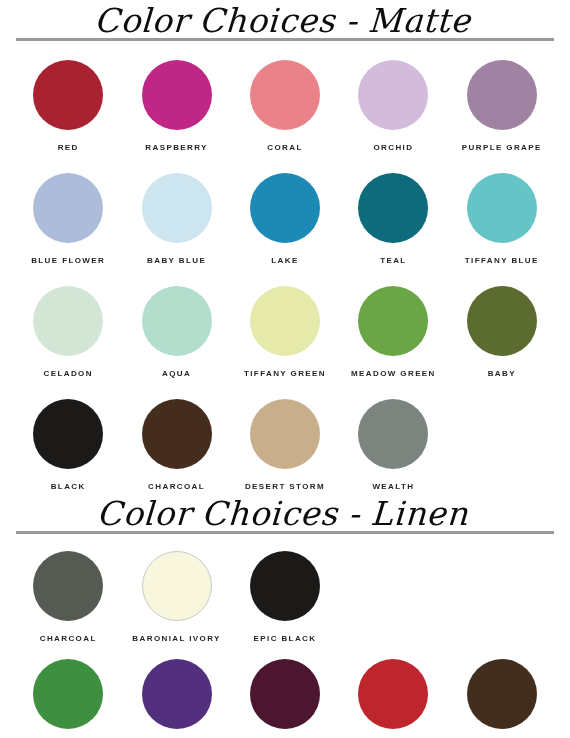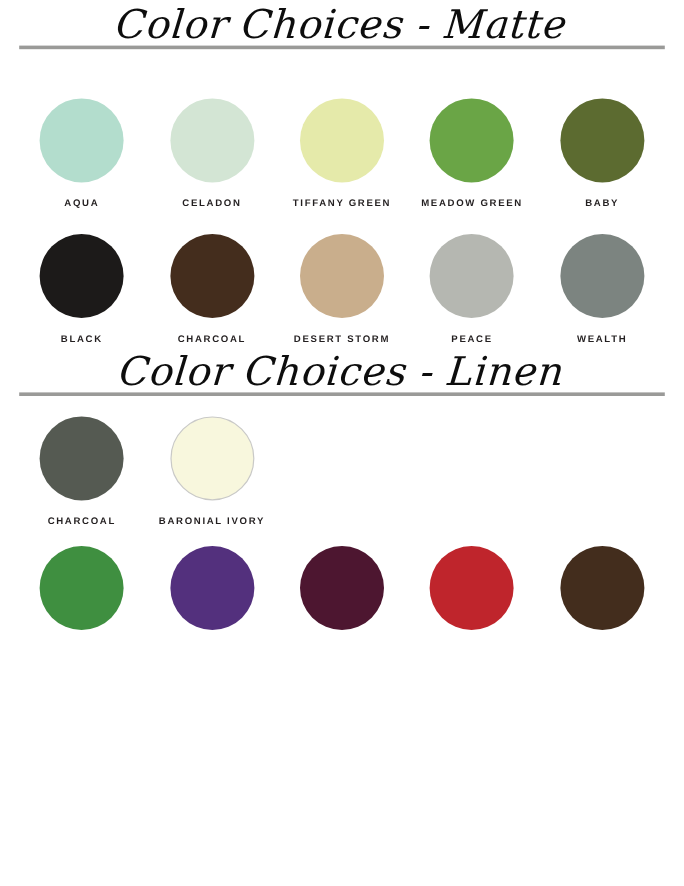--- a/index.html
+++ b/index.html
@@ -98,36 +98,80 @@
 
 <div class="sheet">
 
   <div class="section-head">
     <div class="script-title">Color Choices - Matte</div>
     <div class="rule"></div>
   </div>
 
   <div class="rows-matte">
 
+    <div class="grid">
+      <div class="cell">
+        <div class="swatch" style="background:#a82232"></div>
+        <div class="cell-label">RED</div>
+      </div>
+      <div class="cell">
+        <div class="swatch" style="background:#be2786"></div>
+        <div class="cell-label">RASPBERRY</div>
+      </div>
+      <div class="cell">
+        <div class="swatch" style="background:#ea8289"></div>
+        <div class="cell-label">CORAL</div>
+      </div>
+      <div class="cell">
+        <div class="swatch" style="background:#d3bcdb"></div>
+        <div class="cell-label">ORCHID</div>
+      </div>
+      <div class="cell">
+        <div class="swatch" style="background:#a083a2"></div>
+        <div class="cell-label">PURPLE GRAPE</div>
+      </div>
+    </div>
 
     <div class="row-gap"></div>
 
+    <div class="grid">
+      <div class="cell">
+        <div class="swatch" style="background:#adbcdb"></div>
+        <div class="cell-label">BLUE FLOWER</div>
+      </div>
+      <div class="cell">
+        <div class="swatch" style="background:#cde5ef"></div>
+        <div class="cell-label">BABY BLUE</div>
+      </div>
+      <div class="cell">
+        <div class="swatch" style="background:#1d8ab5"></div>
+        <div class="cell-label">LAKE</div>
+      </div>
+      <div class="cell">
+        <div class="swatch" style="background:#0e6b7c"></div>
+        <div class="cell-label">TEAL</div>
+      </div>
+      <div class="cell">
+        <div class="swatch" style="background:#64c4c6"></div>
+        <div class="cell-label">TIFFANY BLUE</div>
+      </div>
+    </div>
 
     <div class="row-gap"></div>
 
     <div class="grid">
+      <div class="cell">
+        <div class="swatch" style="background:#d3e5d4"></div>
+        <div class="cell-label">CELADON</div>
+      </div>
       <div class="cell">
         <div class="swatch" style="background:#b3ddcd"></div>
         <div class="cell-label">AQUA</div>
       </div>
       <div class="cell">
-        <div class="swatch" style="background:#d3e5d4"></div>
-        <div class="cell-label">CELADON</div>
-      </div>
-      <div class="cell">
         <div class="swatch" style="background:#e5eaaa"></div>
         <div class="cell-label">TIFFANY GREEN</div>
       </div>
       <div class="cell">
         <div class="swatch" style="background:#6aa546"></div>
         <div class="cell-label">MEADOW GREEN</div>
       </div>
       <div class="cell">
         <div class="swatch" style="background:#5c6b30"></div>
         <div class="cell-label">BABY</div>
@@ -141,24 +185,20 @@
         <div class="swatch" style="background:#1c1a19"></div>
         <div class="cell-label">BLACK</div>
       </div>
       <div class="cell">
         <div class="swatch" style="background:#442d1d"></div>
         <div class="cell-label">CHARCOAL</div>
       </div>
       <div class="cell">
         <div class="swatch" style="background:#c9ae8c"></div>
         <div class="cell-label">DESERT STORM</div>
-      </div>
-      <div class="cell">
-        <div class="swatch" style="background:#b5b7b1"></div>
-        <div class="cell-label">PEACE</div>
       </div>
       <div class="cell">
         <div class="swatch" style="background:#7c8480"></div>
         <div class="cell-label">WEALTH</div>
       </div>
     </div>
 
   </div>
 
   <div class="section-head linen">
@@ -170,20 +210,24 @@
 
     <div class="grid">
       <div class="cell">
         <div class="swatch" style="background:#555a52"></div>
         <div class="cell-label">CHARCOAL</div>
       </div>
       <div class="cell">
         <div class="swatch bordered" style="background:#f8f7dd"></div>
         <div class="cell-label">BARONIAL IVORY</div>
       </div>
+      <div class="cell">
+        <div class="swatch" style="background:#1b1a18"></div>
+        <div class="cell-label">EPIC BLACK</div>
+      </div>
     </div>
 
     <div class="linen-gap"></div>
 
     <div class="grid">
       <div class="cell">
         <div class="swatch" style="background:#3f8f40"></div>
 
       </div>
       <div class="cell">

